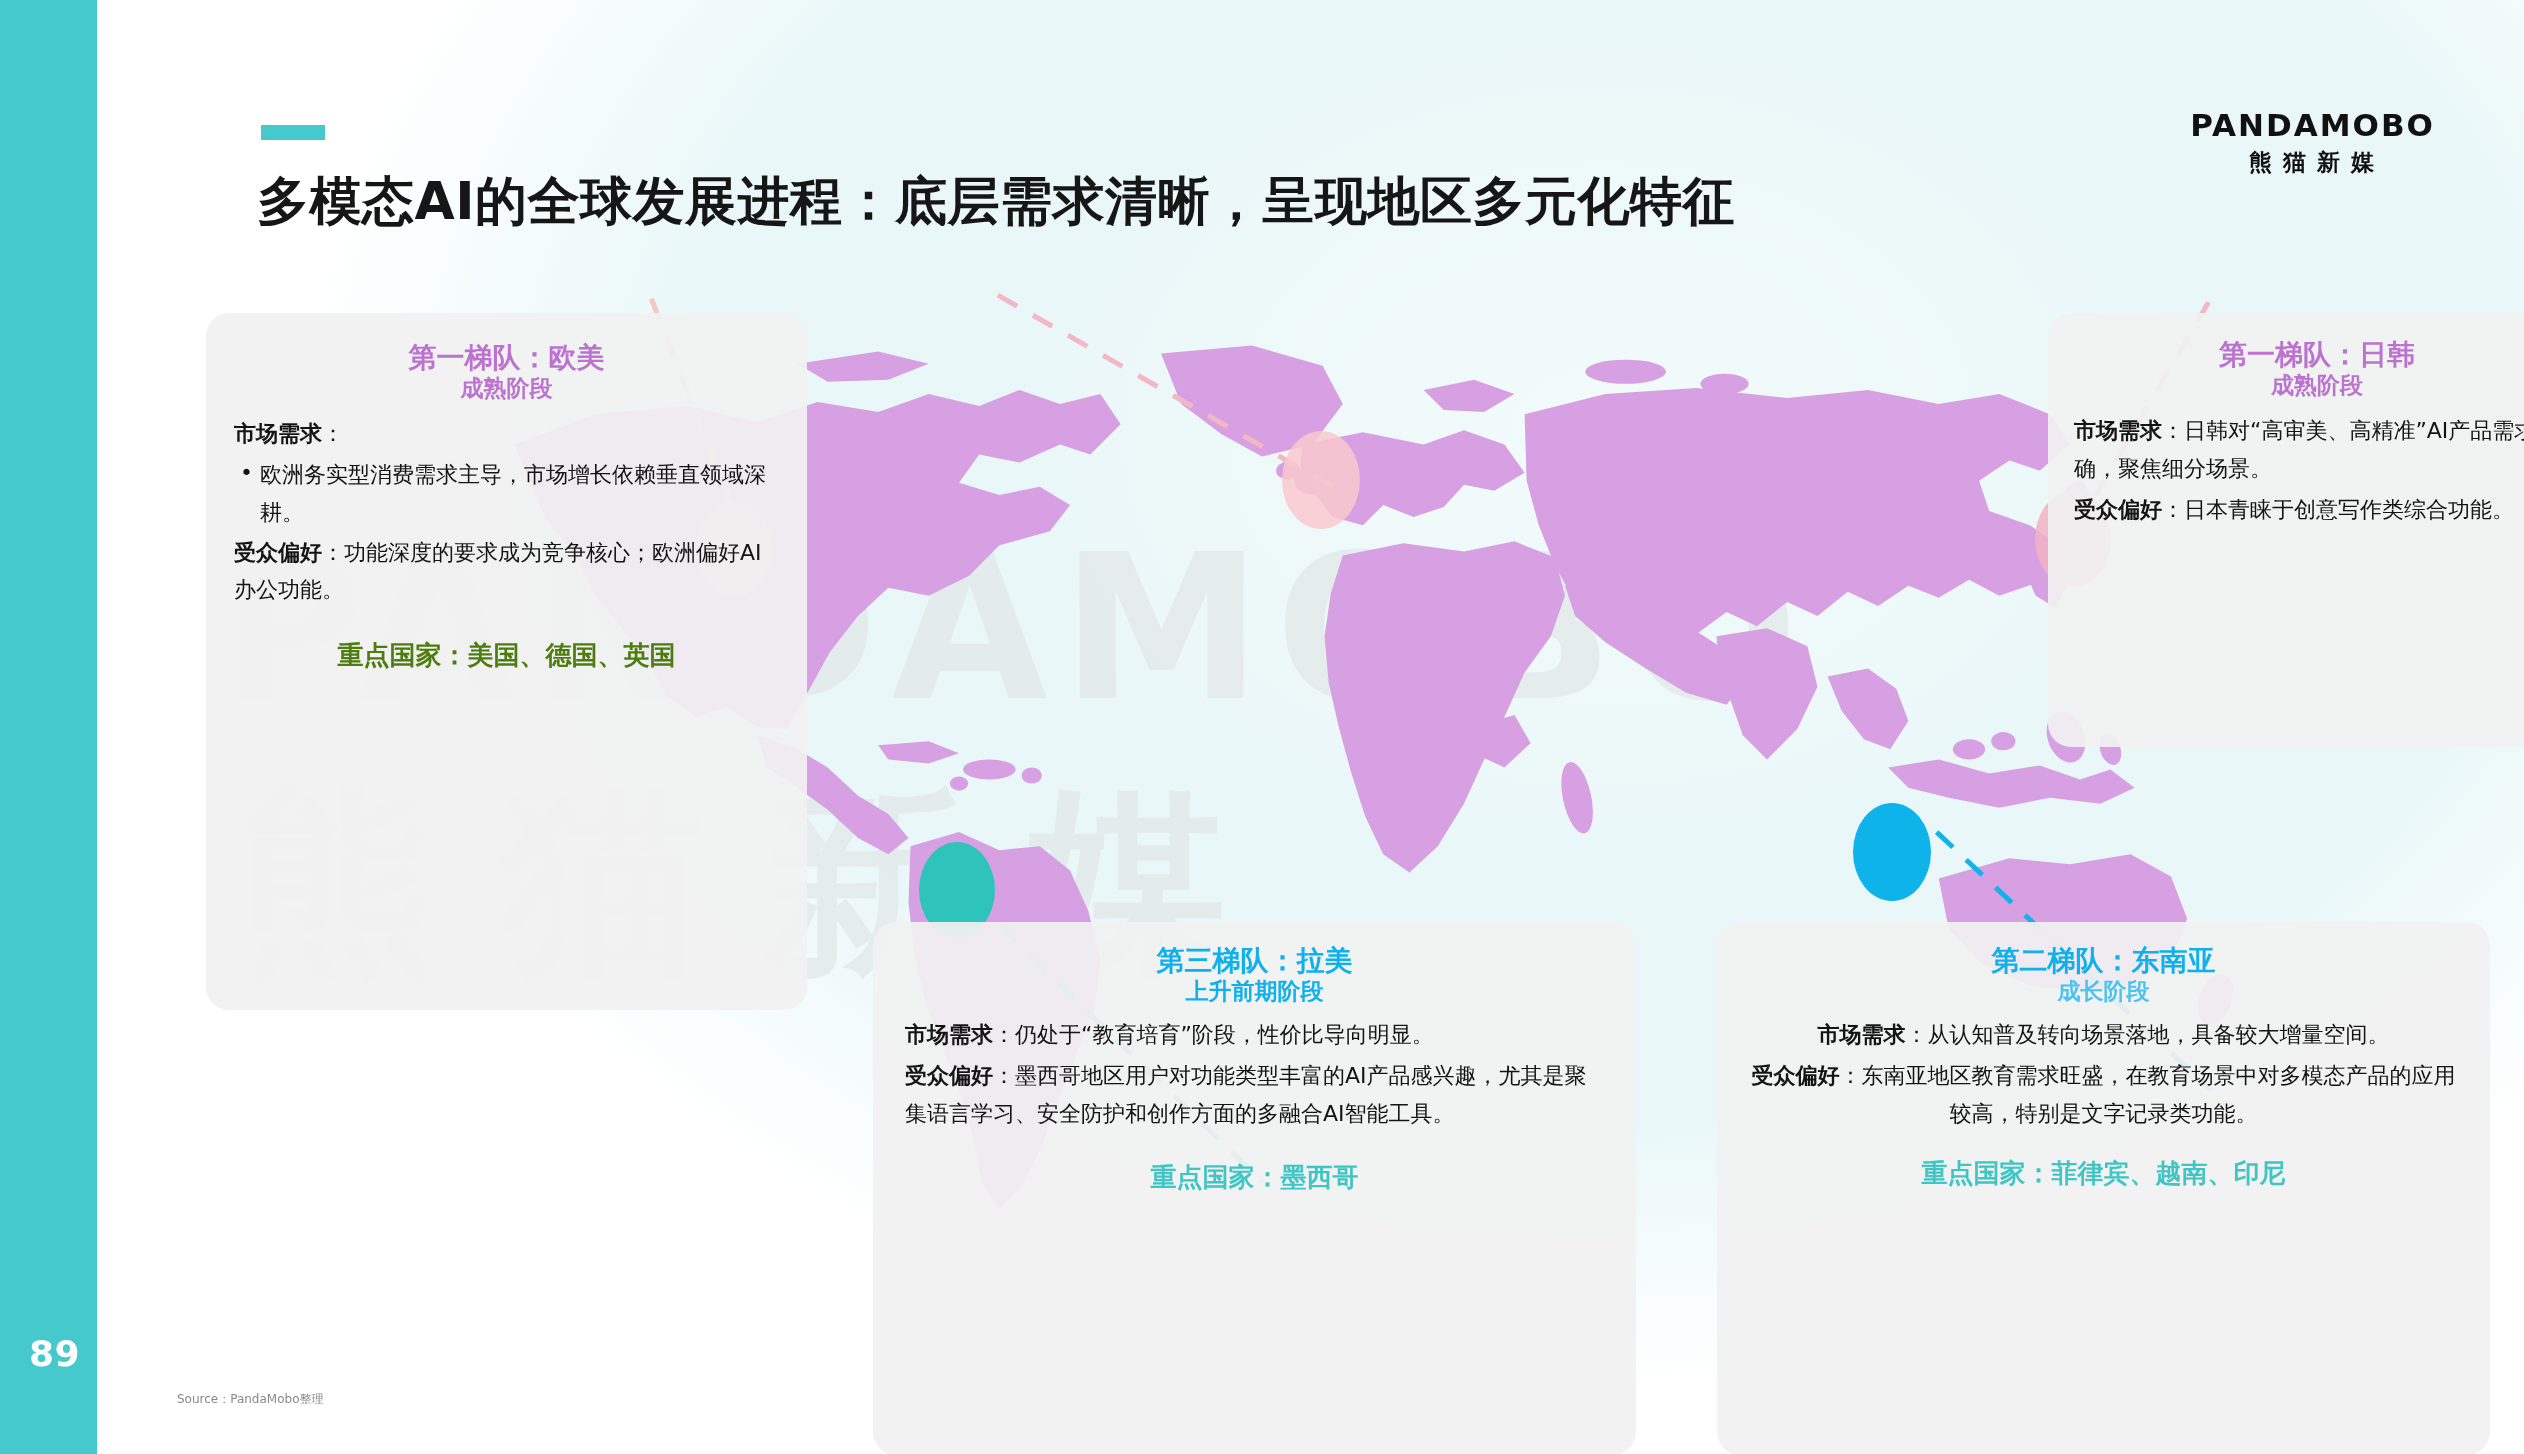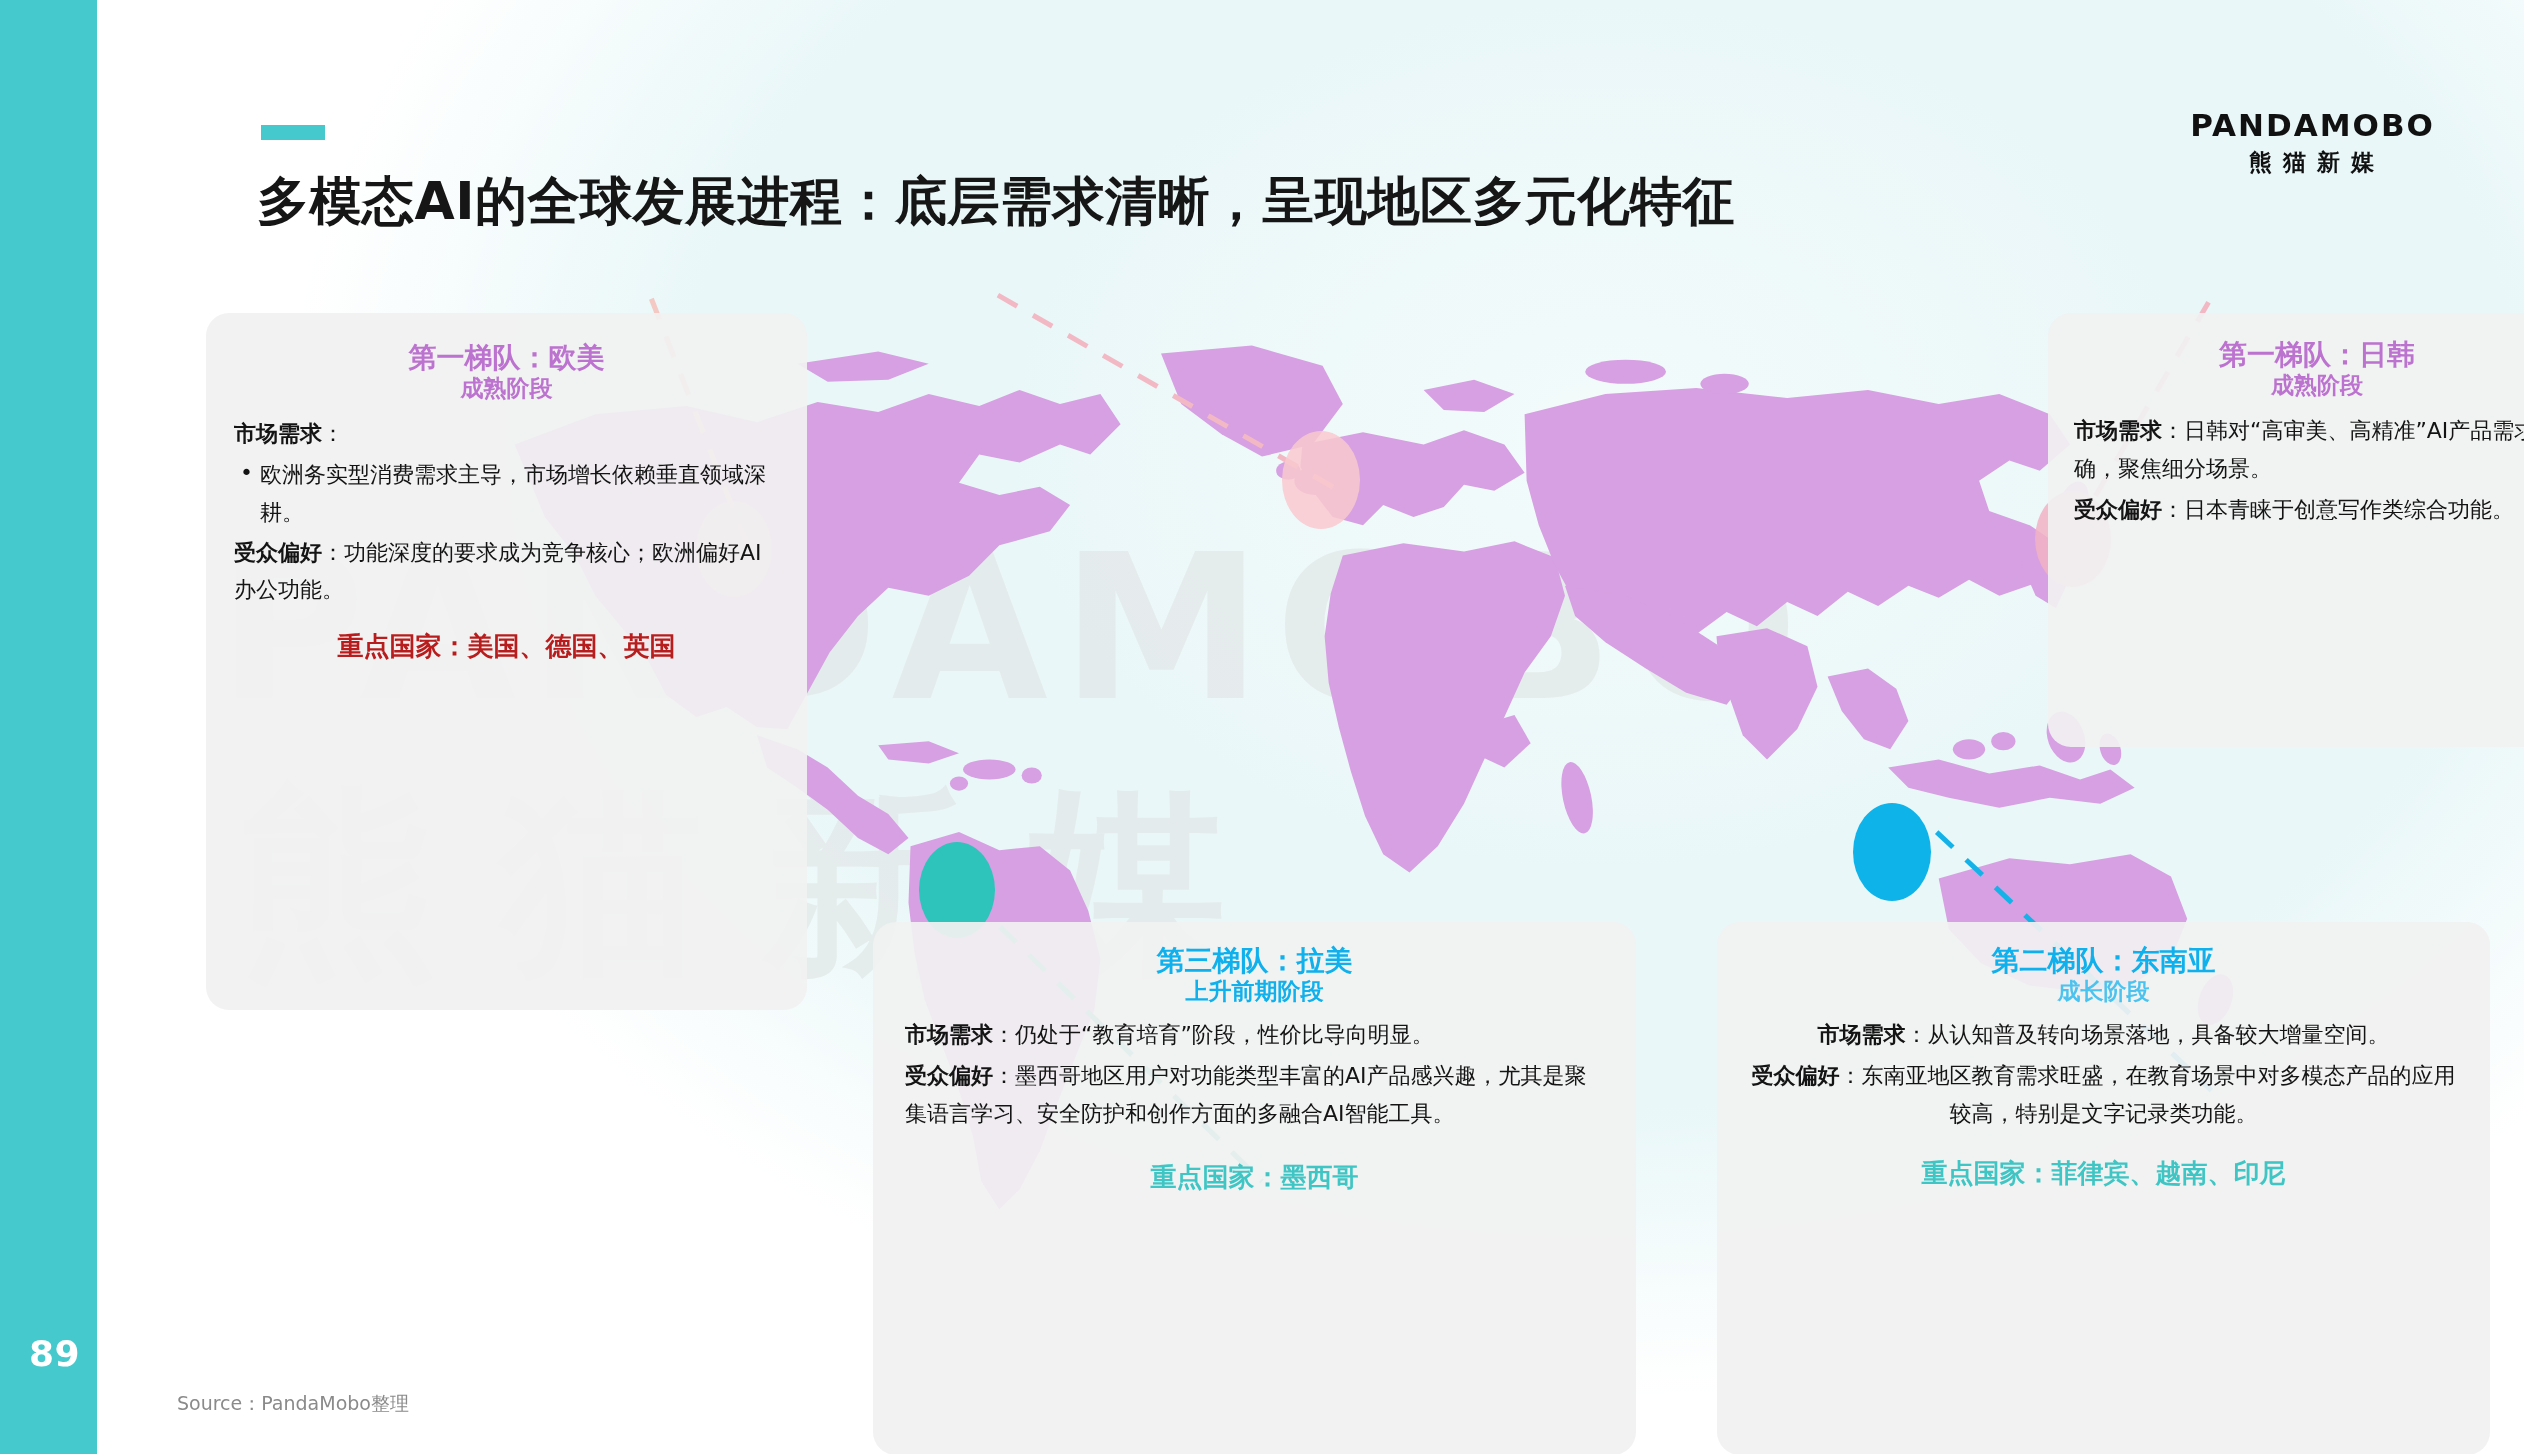--- a/index.html
+++ b/index.html
@@ -99,21 +99,21 @@
     text-align:center;font-weight:bold;font-size:26px;
     font-family:"DejaVu Sans","Liberation Sans",sans-serif;
   }
   
   #card-eu{left:206px;top:313px;width:601px;height:697px;padding:29px 28px 0 28px;}
   #card-jk{left:2048px;top:313px;width:538px;height:434px;padding:26px 26px 0 26px;}
   #card-latam{left:873px;top:922px;width:763px;height:533px;padding:23px 32px 0 32px;}
   #card-sea{left:1717px;top:922px;width:773px;height:533px;padding:23px 32px 0 32px;}
   .source{
     position:absolute;left:177px;top:1391px;
-    color:#8a8a8a;font-size:19px;
+    color:#8a8a8a;font-size:12px;
     font-family:"DejaVu Sans","Liberation Sans",sans-serif;
   }
 </style>
 </head>
 <body>
 
 <div id="slide">
 
   <div class="wm wm-en">PANDAMOBO</div>
   <div class="wm wm-cn">熊猫新媒</div>
@@ -201,21 +201,21 @@
       <span class="tier" style="color:#bc72cf">第一梯队：欧美</span>
       <span class="stage" style="color:#bc72cf">成熟阶段</span>
     </div>
     <div class="card-body" style="margin-top:13px;">
       <p><span class="lbl">市场需求</span><span>：</span></p>
       <ul class="bullets">
         <li>欧洲务实型消费需求主导，市场增长依赖垂直领域深耕。</li>
       </ul>
       <p><span class="lbl">受众偏好</span><span>：功能深度的要求成为竞争核心；欧洲偏好AI办公功能。</span></p>
     </div>
-    <div class="card-foot" style="color:#b91c1c;margin-top:20px;">重点国家：美国、德国、英国</div>
+    <div class="card-foot" style="color:#4d7c0f;margin-top:29px;">重点国家：美国、德国、英国</div>
   </div>
 
   <div class="card" id="card-jk">
     <div class="card-title">
       <span class="tier" style="color:#bc72cf">第一梯队：日韩</span>
       <span class="stage" style="color:#bc72cf">成熟阶段</span>
     </div>
     <div class="card-body" style="margin-top:13px;">
       <p><span class="lbl">市场需求</span><span>：日韩对“高审美、高精准”AI产品需求明确，聚焦细分场景。</span></p>
       <p><span class="lbl">受众偏好</span><span>：日本青睐于创意写作类综合功能。</span></p>

